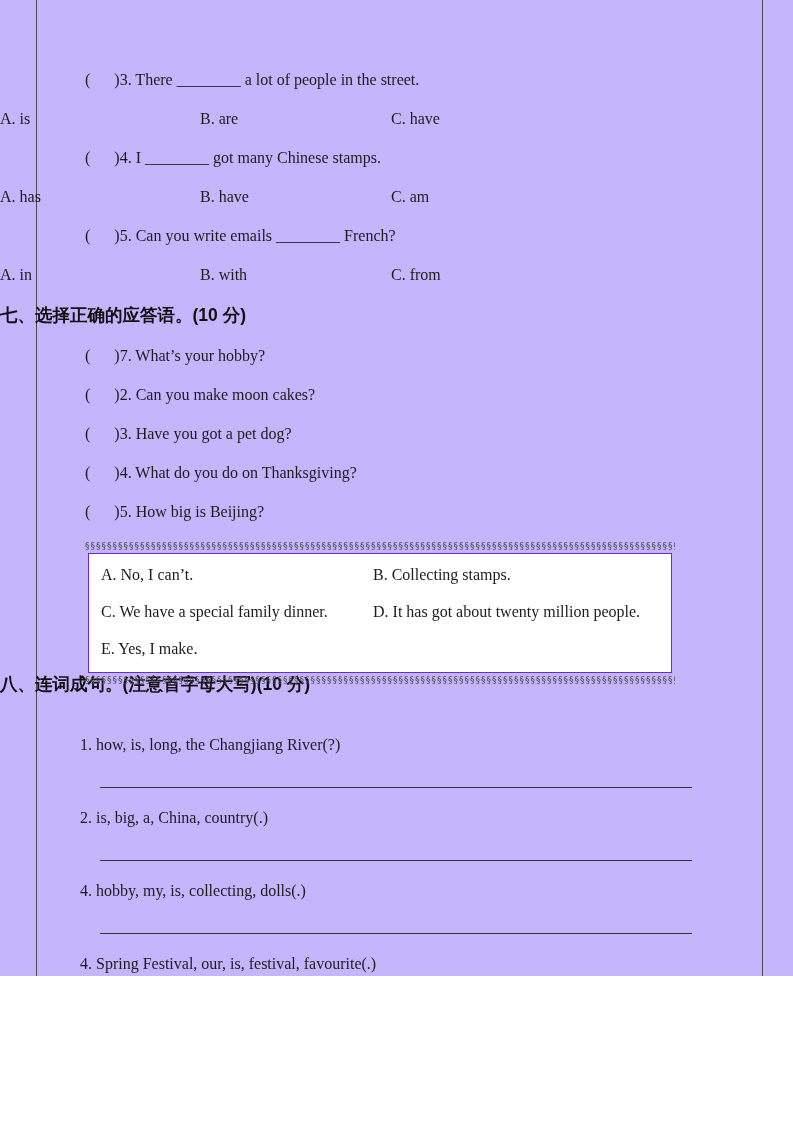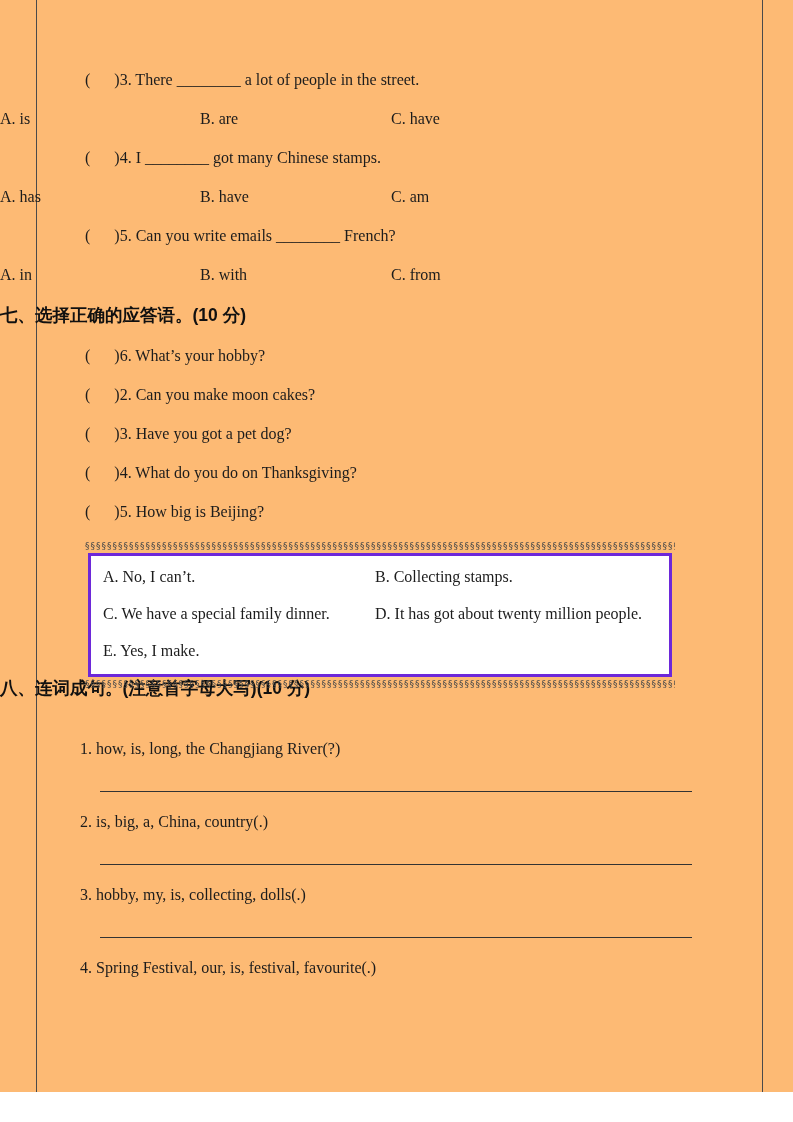--- a/index.html
+++ b/index.html
@@ -4,22 +4,22 @@
 <style>
   * { margin: 0; padding: 0; box-sizing: border-box; }
   html, body { background: #ffffff; }
   body {
     width: 793px; height: 1122px;
     font-family: "Liberation Serif", "DejaVu Serif", serif;
     color: #1c1c1c;
   }
   .page {
     position: relative;
-    width: 793px; height: 1092px;
-    background: #fdba74;
+    width: 793px; height: 976px;
+    background: #c4b5fd;
     overflow: hidden;
   }
   .vline { position: absolute; top: 0; width: 1px; height: 1101px; background: #4a4a4a; }
   .vline.left  { left: 36px; }
   .vline.right { left: 762px; }
   .hline-bottom { position: absolute; top: 1101px; left: 36px; width: 727px; height: 1px; background: #4a4a4a; }
 
   .content { position: absolute; top: 0; left: 0; width: 100%; padding-top: 70px; font-size: 16px; }
 
   .qline {
@@ -39,21 +39,21 @@
     height: 42px; line-height: 22px;
   }
   .heading.heading8 { }
 
   .answer-box-wrap {
     position: relative;
     margin: 12px 0 0 88px;
     width: 584px;
   }
   .answer-box {
-    border: 3px solid #6d28d9;
+    border: 1px solid #6d28d9;
     padding: 11px 6px 9px 12px;
     background: #ffffff;
   }
   .ornament {
     position: absolute; left: -3px; right: -3px;
     overflow: hidden; white-space: nowrap;
     font-family: "DejaVu Sans", sans-serif;
     font-size: 9px; line-height: 10px;
     letter-spacing: 1px;
     color: #4a4a4a;
@@ -103,21 +103,21 @@
 
     <div class="qline">(      )5. Can you write emails ________ French?</div>
     <div class="optrow">
       <span class="opt-a">A. in</span>
       <span class="opt-b">B. with</span>
       <span class="opt-c">C. from</span>
     </div>
 
     <div class="heading">七、选择正确的应答语。(10 分)</div>
 
-    <div class="qline">(      )6. What’s your hobby?</div>
+    <div class="qline">(      )7. What’s your hobby?</div>
     <div class="qline">(      )2. Can you make moon cakes?</div>
     <div class="qline">(      )3. Have you got a pet dog?</div>
     <div class="qline">(      )4. What do you do on Thanksgiving?</div>
     <div class="qline">(      )5. How big is Beijing?</div>
 
     <div class="answer-box-wrap">
       <div class="ornament top">§§§§§§§§§§§§§§§§§§§§§§§§§§§§§§§§§§§§§§§§§§§§§§§§§§§§§§§§§§§§§§§§§§§§§§§§§§§§§§§§§§§§§§§§§§§§§§§§§§§§§§§§§§§§§§</div>
       <div class="answer-box">
         <div class="abox-row">
           <span class="left">A. No, I can’t.</span>
@@ -136,19 +136,19 @@
     </div>
 
     <div class="heading heading8">八、连词成句。(注意首字母大写)(10 分)</div>
 
     <div class="sentence">1. how, is, long, the Changjiang River(?)</div>
     <div class="answer-line"></div>
 
     <div class="sentence">2. is, big, a, China, country(.)</div>
     <div class="answer-line"></div>
 
-    <div class="sentence">3. hobby, my, is, collecting, dolls(.)</div>
+    <div class="sentence">4. hobby, my, is, collecting, dolls(.)</div>
     <div class="answer-line"></div>
 
     <div class="sentence">4. Spring Festival, our, is, festival, favourite(.)</div>
 
   </div>
 </div>
 
 </body></html>

